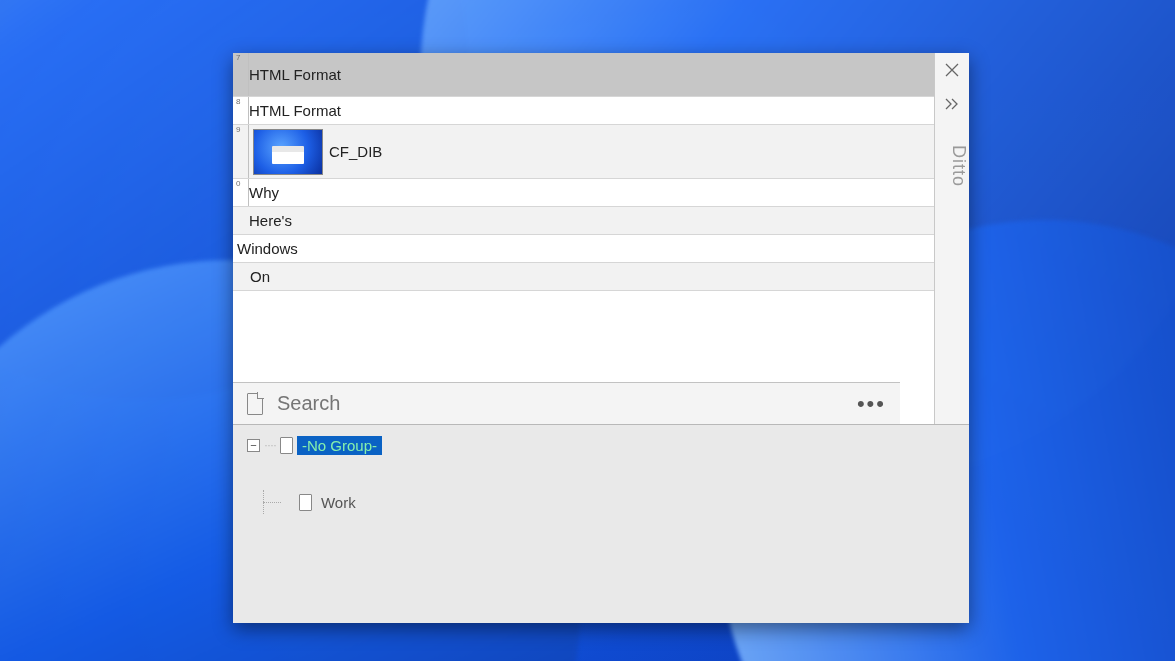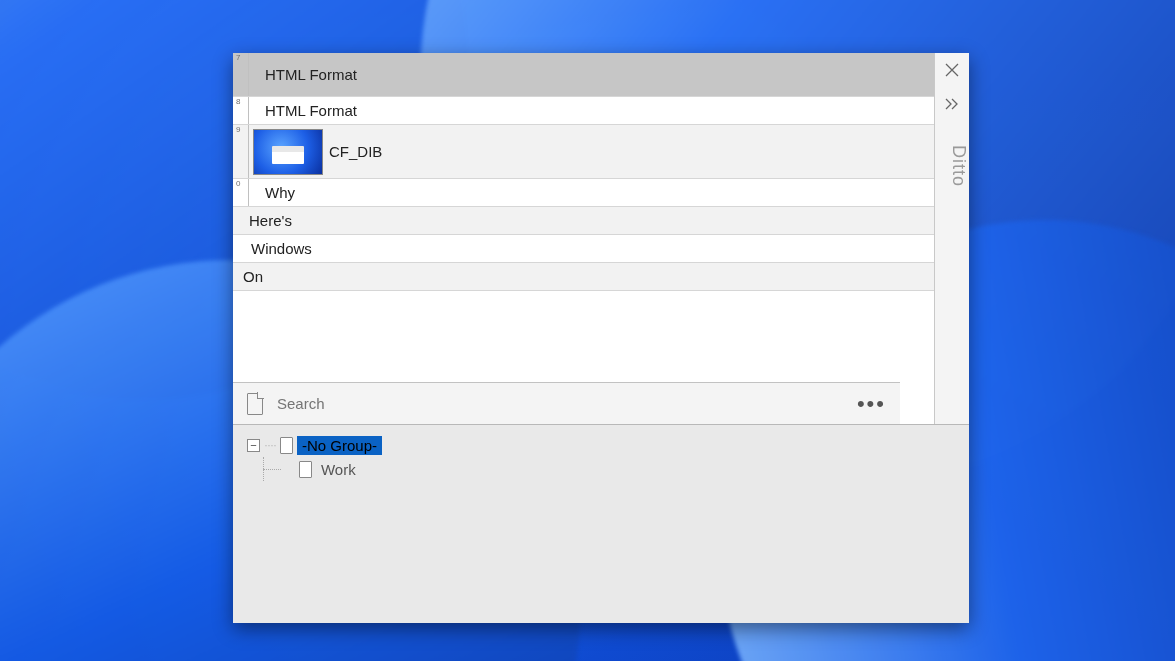--- a/index.html
+++ b/index.html
@@ -81,21 +81,21 @@
     top: 0;
     width: 12px;
     padding-left:3px;
     font-size: 8px;
     line-height: 10px;
     color: #707070;
     border-right: 1px solid #c0c0c0;
     height: 100%;
   }
   .clip-row .label {
-    margin-left: 24px;
+    margin-left: 8px;
   }
   .clip-row.tall { height: 54px; align-items:center; }
   .thumb {
     display:inline-block;
     width: 68px;
     height: 44px;
     margin-left: 12px;
     margin-right: 6px;
     border:1px solid #888;
     background: radial-gradient(circle at 40% 40%, #5aa4ff 0%, #1d5fe6 55%, #0a2f9e 100%);
@@ -159,21 +159,21 @@
     box-sizing:border-box;
     gap:12px;
     color:#7a7a7a;
     font-size:17px;
   }
   .search-row .page-icon{
     width:14px;height:20px;border:1px solid #888;border-radius:1px;position:relative;display:inline-block;
   }
   .search-row .page-icon::after{content:"";position:absolute;right:-2px;top:-2px;width:6px;height:6px;background:#f4f4f4;border-left:1px solid #888;border-bottom:1px solid #888;}
   .search-row input{
-    flex:1; border:none; background:transparent; font-size:15px; color:#333; outline:none;
+    flex:1; border:none; background:transparent; font-size:20px; color:#333; outline:none;
   }
   .search-row .dots{ color:#555; font-size:22px; letter-spacing:2px;}
 
   
   .tree {
     flex:1;
     background:#e9e9e9;
     padding: 8px 8px;
     font-size:15px;
     color:#555;
@@ -189,22 +189,22 @@
     width:11px;height:11px;border:1px solid #888;display:inline-flex;align-items:center;justify-content:center;
     font-size:11px;line-height:9px;color:#444;background:#fff;
   }
   .tree-dots{
     color:#bbb;font-size:12px;letter-spacing:-1px;
   }
   .tree-node-icon{
     width:11px;height:15px;border:1px solid #888;border-radius:1px;background:#fff;display:inline-block;position:relative;
   }
   .tree-label{padding:1px 5px;}
-  .tree-label.sel{ background:#0a62c4;color:#000000;}
-  .child{ padding-left:32px; position:relative; }
+  .tree-label.sel{ background:#0a62c4;color:#86efac;}
+  .child{ padding-left:32px; position:relative;margin-top:33px; }
   .child::before{
     content:""; position:absolute; left:22px; top:0; height:100%;
     border-left:1px dotted #aaa;
   }
   .child .tree-dots{visibility:hidden;}
   .hline{
     position:absolute; left:22px; top:12px; width:18px; border-top:1px dotted #aaa;
   }
 </style>
 </head>
@@ -241,25 +241,25 @@
         <div class="clip-row">
           <span class="num">0</span>
           <span class="label">Why</span>
         </div>
 
         <div class="clip-row alt" style="padding-left:16px">
           <span class="label" style="margin-left:0">Here's</span>
         </div>
 
         <div class="clip-row" style="padding-left:4px">
-          <span class="label" style="margin-left:14px">Windows</span>
+          <span class="label" style="margin-left:0">Windows</span>
         </div>
 
         <div class="clip-row alt" style="padding-left:4px">
-          <span class="label" style="margin-left:6px">On</span>
+          <span class="label" style="margin-left:13px">On</span>
         </div>
 
         <div class="clip-row" style="padding-left:4px; border-bottom:none;">
           <span class="label" style="margin-left:0"></span>
         </div>
 
         <div class="search-row">
           <span class="page-icon"></span>
           <input type="text" placeholder="Search" style="">
           <span class="dots">•••</span>

